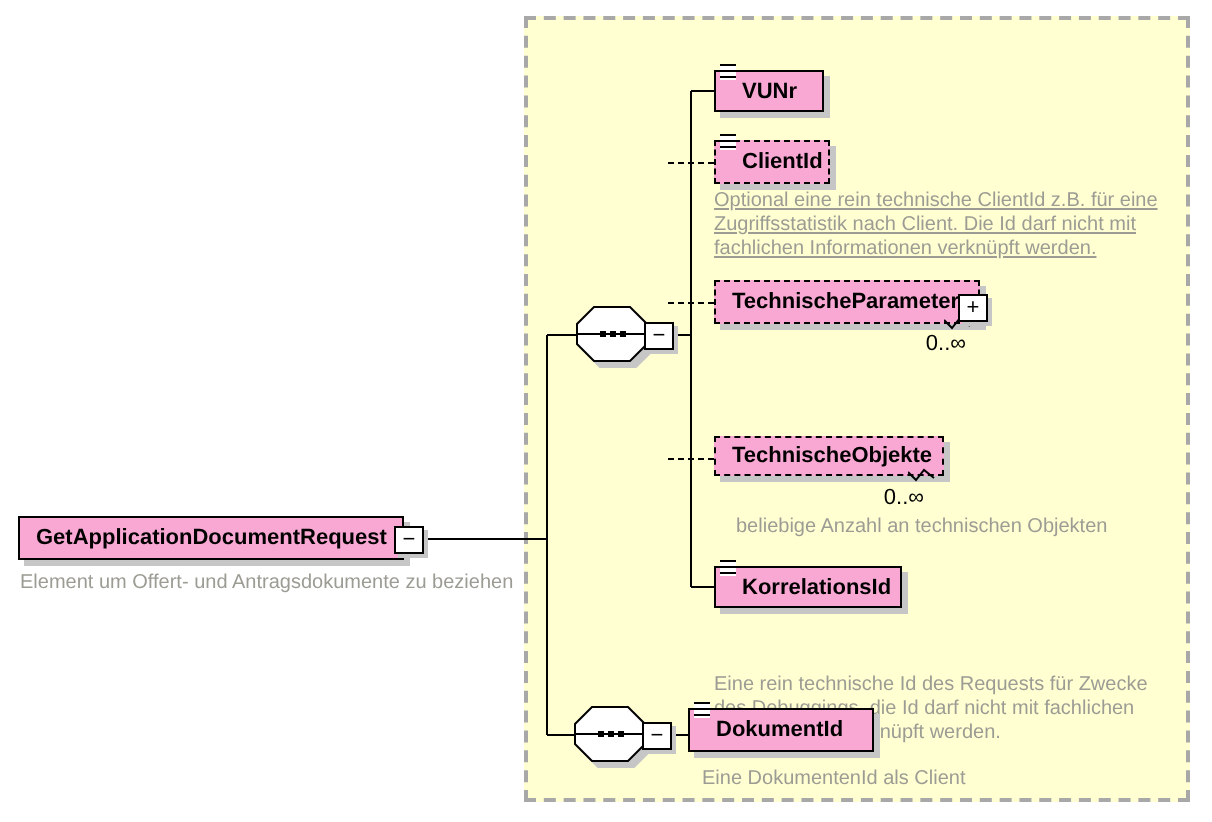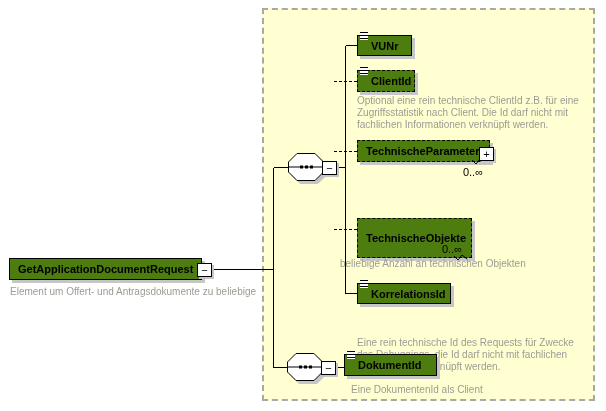--- a/index.html
+++ b/index.html
@@ -14,21 +14,21 @@
   .type-region{
     position:absolute;left:262px;top:8px;width:333px;height:393px;
     background:#ffffd2;border:2px dashed #a8a8a8;box-sizing:border-box;
   }
   .type-title{
     position:absolute;left:268px;top:13px;
     font-size:11px;font-weight:bold;color:#7f7f7f;white-space:nowrap;
   }
 
   .el-node{
-    position:absolute;background:#4d7c0f;border:1px solid #000;box-sizing:border-box;
+    position:absolute;background:#f9a8d4;border:1px solid #000;box-sizing:border-box;
     font-size:11px;font-weight:bold;color:#000;
     box-shadow:3px 3px 0 #c6c6c6;white-space:nowrap;
   }
   .el-node .lbl{position:absolute;left:13px;top:50%;transform:translateY(-50%);}
   .el-node.no-icon .lbl{left:8px;text-align:right;}
   .el-node.dashed{border-style:dashed;padding-left:37px;}
 
   .lines-icon{
     position:absolute;top:-4px;left:2px;width:8px;height:8px;
     background-color:#fff;
@@ -74,59 +74,59 @@
     <line class="dash" x1="334" y1="229.5" x2="357" y2="229.5"></line>
     <line x1="345.5" y1="293.5" x2="357" y2="293.5"></line>
     <line x1="273.5" y1="367.5" x2="288" y2="367.5"></line>
     <line x1="335" y1="367.5" x2="345" y2="367.5"></line>
   </svg>
 
   <div class="el-node no-icon" style="left:9px;top:258px;width:193px;height:22px;">
     <span class="lbl">GetApplicationDocumentRequest</span>
   </div>
   <div class="toggle-box" style="left:197px;top:263px;">−</div>
-  <div class="anno nowrap" style="left:10px;top:286px;">Element um Offert- und Antragsdokumente zu beliebige</div>
+  <div class="anno nowrap" style="left:10px;top:286px;">Element um Offert- und Antragsdokumente zu beziehen</div>
 
   <svg class="connector-svg" style="left:288px;top:153px;" width="36" height="28" viewBox="0 0 36 28">
     <polygon points="9,0.5 27,0.5 35.5,9 35.5,19 27,27.5 9,27.5 0.5,19 0.5,9" fill="#fff" stroke="#000" stroke-width="1"></polygon>
     <line x1="1" y1="14" x2="35" y2="14" stroke="#000" stroke-width="1"></line>
     <rect x="12" y="12.5" width="3" height="3" fill="#000"></rect>
     <rect x="17" y="12.5" width="3" height="3" fill="#000"></rect>
     <rect x="22" y="12.5" width="3" height="3" fill="#000"></rect>
   </svg>
   <div class="toggle-box" style="left:322px;top:161px;">−</div>
 
   <div class="el-node" style="left:357px;top:35px;width:55px;height:21px;">
     <span class="lines-icon"></span>
     <span class="lbl">VUNr</span>
   </div>
 
   <div class="el-node dashed" style="left:357px;top:70px;width:58px;height:22px;">
     <span class="lines-icon"></span>
     <span class="lbl">ClientId</span>
   </div>
-  <div class="anno" style="left:357px;top:95px;width:232px;">Optional eine rein technische ClientId z.B. für eine Zugriffsstatistik nach Client. Die Id darf nicht mit fachlichen Informationen verknüpft werden.</div>
+  <div class="anno" style="left:357px;top:95px;width:232px;text-decoration:underline;">Optional eine rein technische ClientId z.B. für eine Zugriffsstatistik nach Client. Die Id darf nicht mit fachlichen Informationen verknüpft werden.</div>
 
   <div class="el-node dashed" style="left:357px;top:140px;width:133px;height:22px;">
     <span class="lbl" style="left:8px;">TechnischeParameter</span>
     <svg class="notch-svg" width="14" height="7" viewBox="0 0 14 7">
       <polyline points="0,2 4,6 8,1 13,5"></polyline>
     </svg>
   </div>
   <div class="toggle-box" style="left:479px;top:147px;">+</div>
   <div class="mult" style="left:433px;top:166px;width:50px;">0..∞</div>
 
-  <div class="el-node dashed" style="left:357px;top:218px;width:115px;height:40px;">
+  <div class="el-node dashed" style="left:357px;top:218px;width:115px;height:20px;">
     <span class="lbl" style="left:8px;">TechnischeObjekte</span>
     <svg class="notch-svg" width="14" height="7" viewBox="0 0 14 7">
       <polyline points="0,2 4,6 8,1 13,5"></polyline>
     </svg>
   </div>
   <div class="mult" style="left:412px;top:243px;width:50px;">0..∞</div>
-  <div class="anno" style="left:340px;top:258px;width:232px;">beliebige Anzahl an technischen Objekten</div>
+  <div class="anno" style="left:368px;top:258px;width:232px;">beliebige Anzahl an technischen Objekten</div>
 
   <div class="el-node" style="left:357px;top:283px;width:94px;height:21px;text-align:center;">
     <span class="lines-icon"></span>
     <span class="lbl">KorrelationsId</span>
   </div>
   <div class="anno" style="left:357px;top:310px;width:232px;margin-top:27px;">Eine rein technische Id des Requests für Zwecke des Debuggings, die Id darf nicht mit fachlichen Informationen verknüpft werden.</div>
 
   <svg class="connector-svg" style="left:287px;top:353px;" width="36" height="28" viewBox="0 0 36 28">
     <polygon points="9,0.5 27,0.5 35.5,9 35.5,19 27,27.5 9,27.5 0.5,19 0.5,9" fill="#fff" stroke="#000" stroke-width="1"></polygon>
     <line x1="1" y1="14" x2="35" y2="14" stroke="#000" stroke-width="1"></line>

